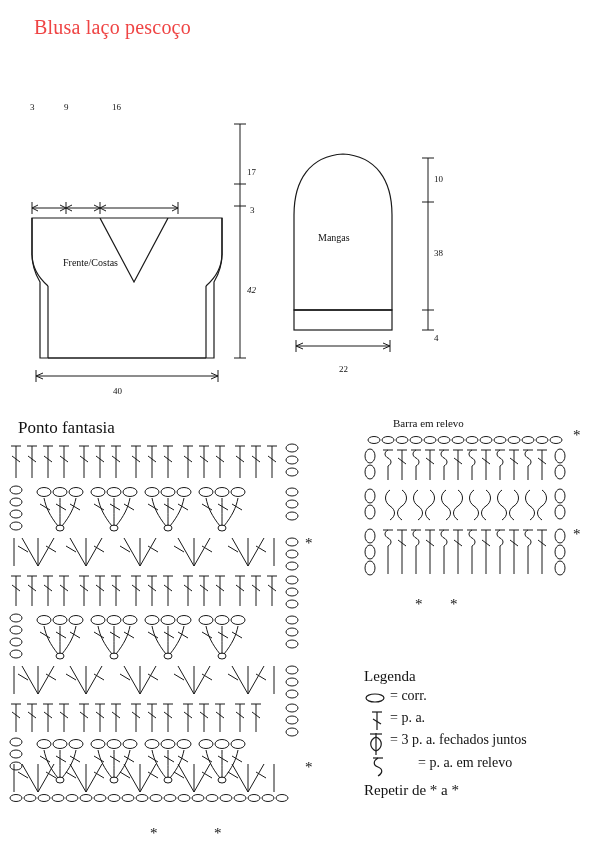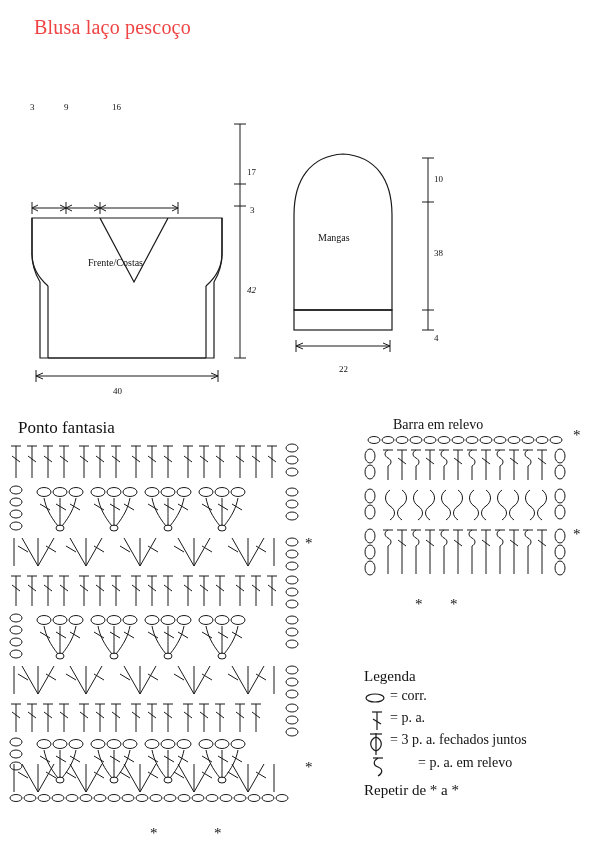--- a/index.html
+++ b/index.html
@@ -32,21 +32,21 @@
     position: absolute;
     font-family: "Liberation Serif", serif;
     color: #111;
   }
   #ponto-fantasia-label {
     left: 18px; top: 418px;
     font-size: 17px;
   }
   #barra-relevo-label {
     left: 393px; top: 417px;
-    font-size: 14px;
+    font-size: 11px;
   }
   #legenda-label {
     left: 364px; top: 668px;
     font-size: 15px;
   }
   .meas {
     position: absolute;
     font-size: 9px;
     font-family: "Liberation Serif", serif;
     color: #111;
@@ -135,21 +135,21 @@
       <line x1="216" y1="262" x2="228" y2="262"></line>
     </g>
   </svg>
   <div class="meas" style="left:30px; top:102px;">3</div>
   <div class="meas" style="left:64px; top:102px;">9</div>
   <div class="meas" style="left:112px; top:102px;">16</div>
   <div class="meas" style="left:247px; top:167px;">17</div>
   <div class="meas" style="left:250px; top:205px;">3</div>
   <div class="meas" style="left:247px; top:285px;font-style:italic;">42</div>
   <div class="meas" style="left:113px; top:386px;">40</div>
-  <div class="piece-label" style="left:88px; top:257px;">Frente/Costas</div>
+  <div class="piece-label" style="left:63px; top:257px;">Frente/Costas</div>
 
   <svg class="sv" style="left:288px; top:140px;" width="170" height="230">
     <path d="M6,75 C6,40 22,16 55,14 C88,16 104,40 104,75 L104,170 L6,170 Z" fill="none" stroke="#1a1a1a" stroke-width="1.2"></path>
     <line x1="6" y1="170" x2="104" y2="170" stroke="#1a1a1a" stroke-width="1.2"></line>
     <rect x="6" y="170" width="98" height="20" fill="none" stroke="#1a1a1a" stroke-width="1.2"></rect>
 
     <g stroke="#1a1a1a" stroke-width="1" fill="none">
       <line x1="8" y1="206" x2="102" y2="206"></line>
       <line x1="8" y1="200" x2="8" y2="212"></line>
       <line x1="102" y1="200" x2="102" y2="212"></line>

